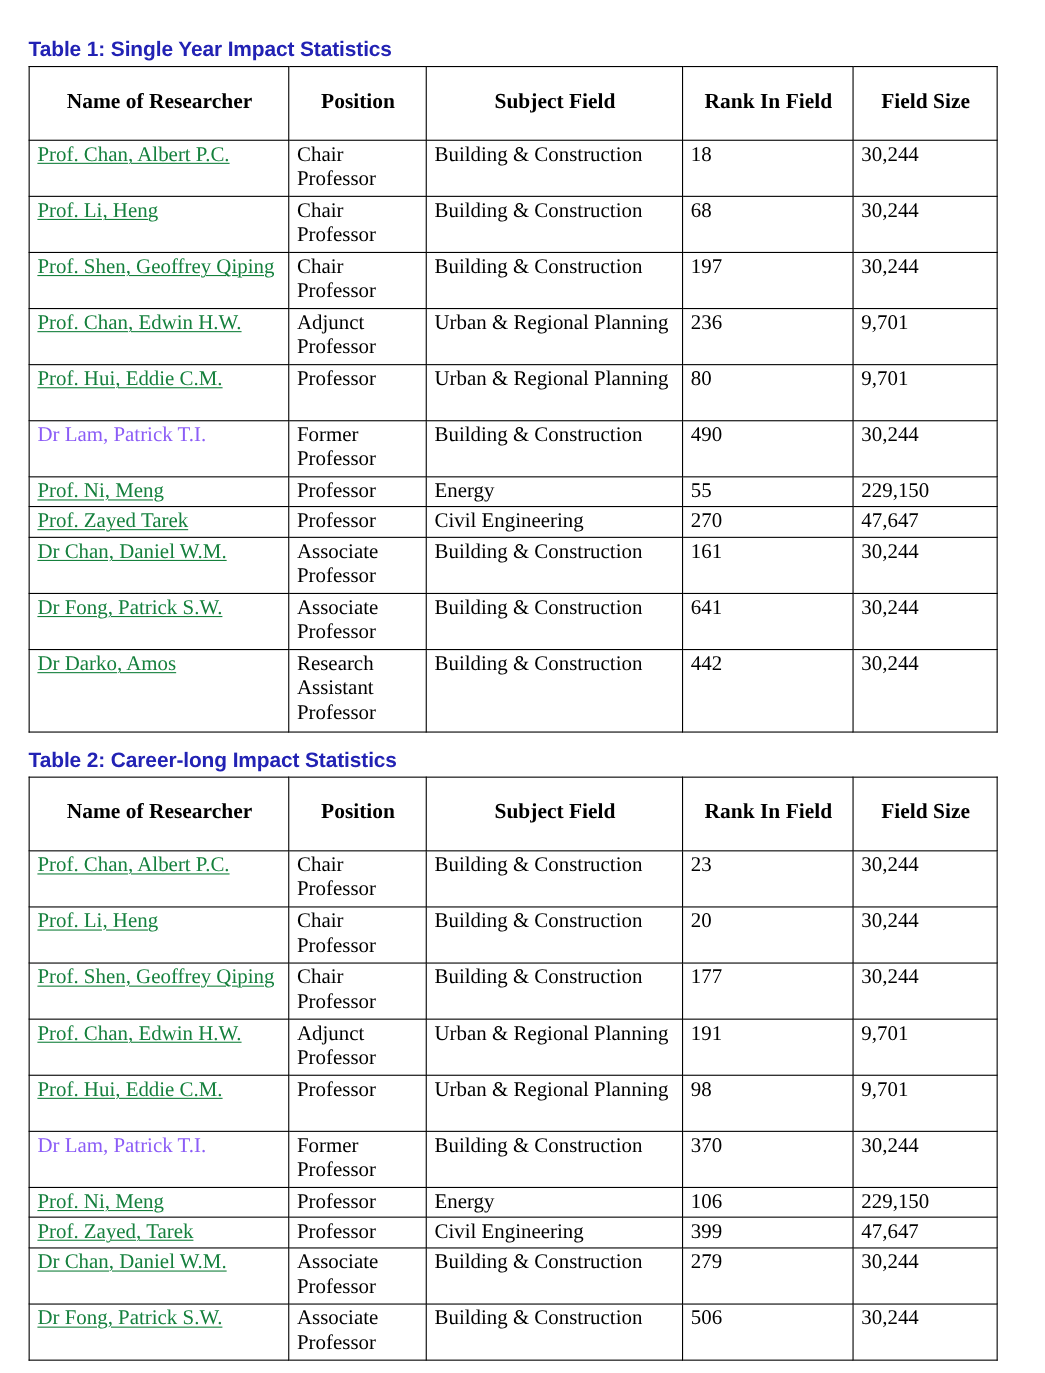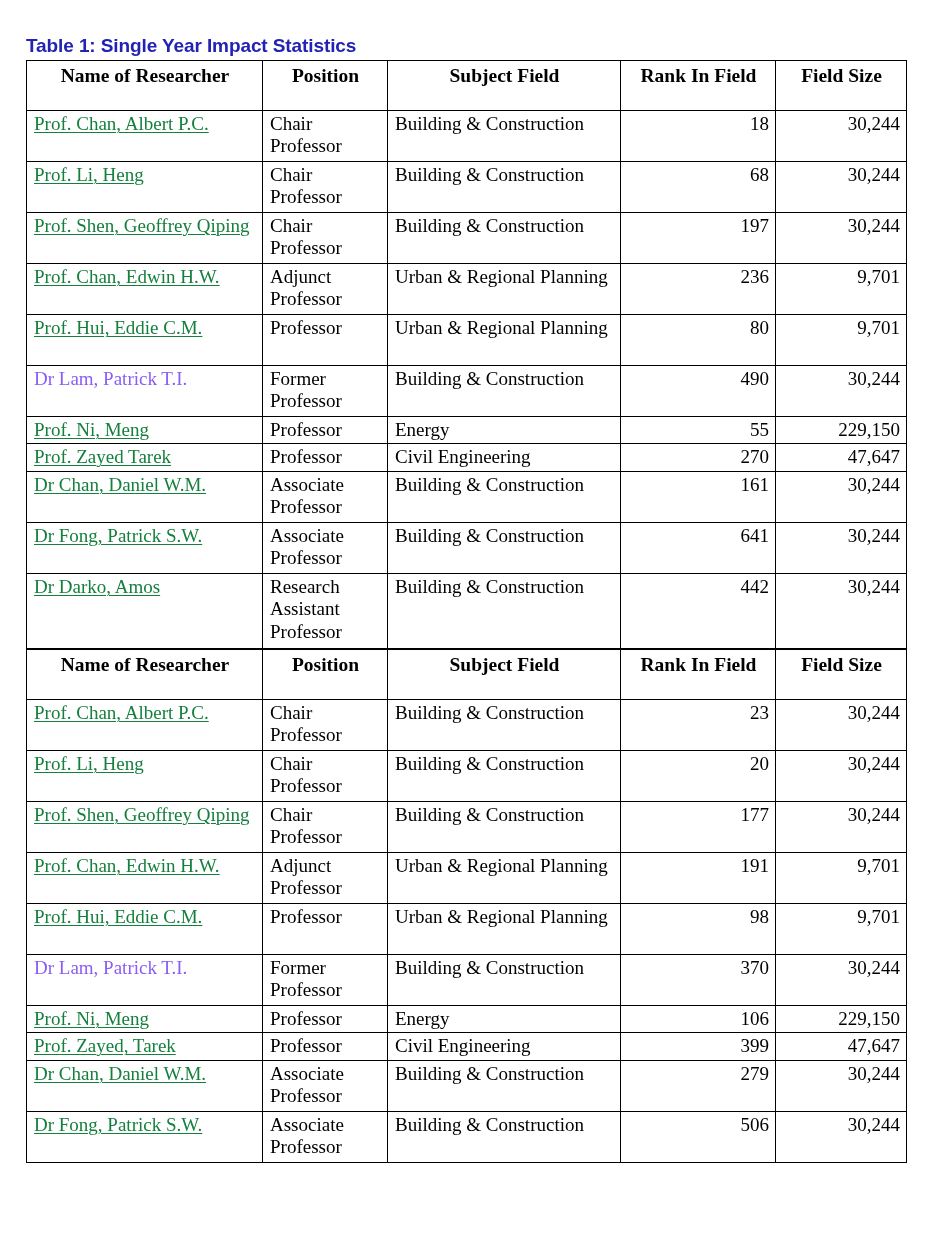--- a/index.html
+++ b/index.html
@@ -44,37 +44,37 @@
     padding: 2px 6px 2px 7px;
     font-size: 19px;
     line-height: 1.18;
     font-weight: normal;
   }
   table.stats thead th {
     font-family: "Liberation Serif", "DejaVu Serif", serif;
     font-weight: bold;
     text-align: center;
     font-size: 19.5px;
-    padding-top: 3px;
+    padding-top: 20px;
   }
   
   col.c-name { width: 236px; }
   col.c-pos  { width: 125px; }
   col.c-subj { width: 233px; }
   col.c-rank { width: 155px; }
   col.c-size { width: 131px; }
 
   
   .t2 col.c-name { width: 236px; }
   .t2 col.c-pos  { width: 125px; }
   .t2 col.c-subj { width: 233px; }
   .t2 col.c-rank { width: 155px; }
   .t2 col.c-size { width: 131px; }
 
-  td.num { text-align: right; }
+  td.num { text-align: left; }
   td.name, td.pos, td.subj { text-align: left; }
 
   a.researcher-link,
   span.researcher-link {
     color: #15803d;
     text-decoration: underline;
     text-decoration-thickness: 1.4px;
     text-underline-offset: 2px;
     cursor: pointer;
   }
@@ -193,20 +193,21 @@
         <tr class="r-xtall">
           <td class="name"><span class="researcher-link">Dr Darko, Amos</span></td>
           <td class="pos">Research Assistant Professor</td>
           <td class="subj">Building &amp; Construction</td>
           <td class="num">442</td>
           <td class="num">30,244</td>
         </tr>
       </tbody>
   </table>
 
+  <div class="table-title" id="title-2">Table 2: Career-long Impact Statistics</div>
 
   <table class="stats t2">
     <colgroup>
       <col class="c-name">
         <col class="c-pos">
         <col class="c-subj">
         <col class="c-rank">
         <col class="c-size">
     </colgroup>
     <thead>

